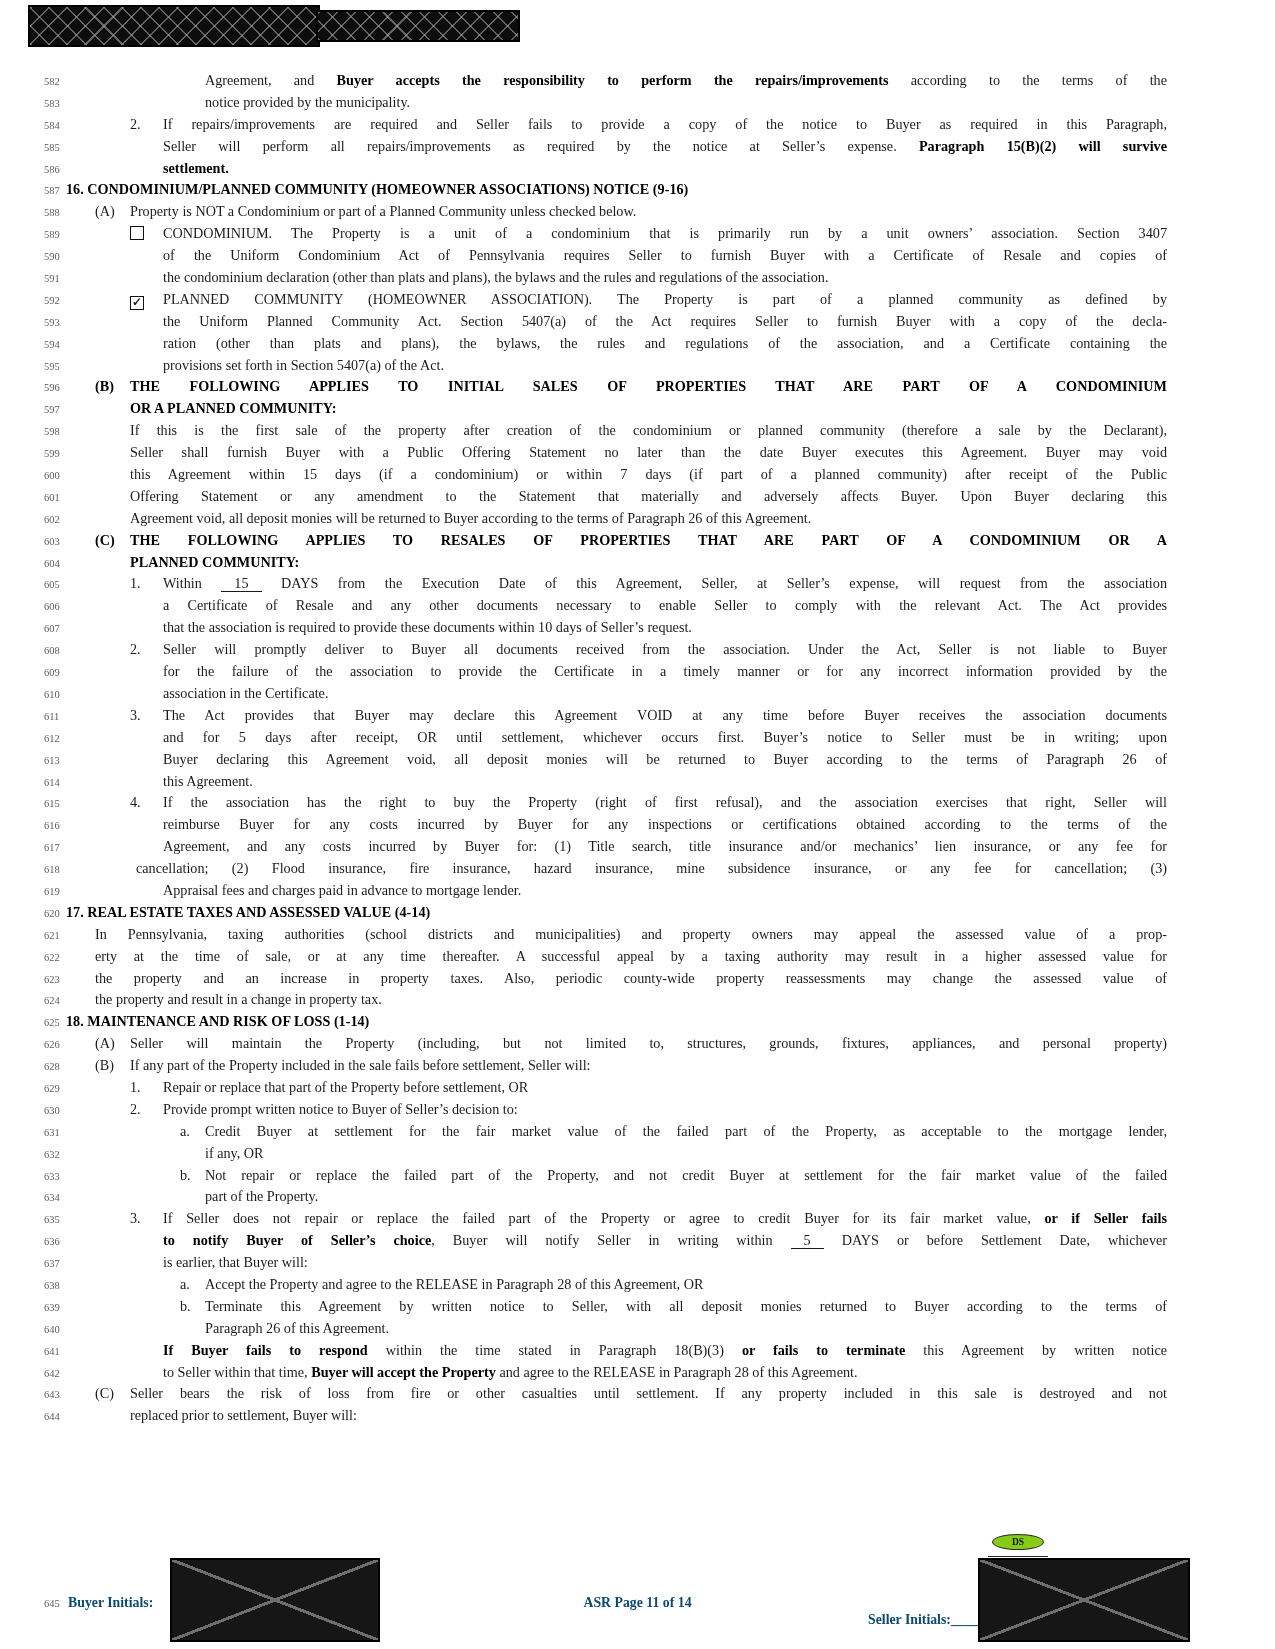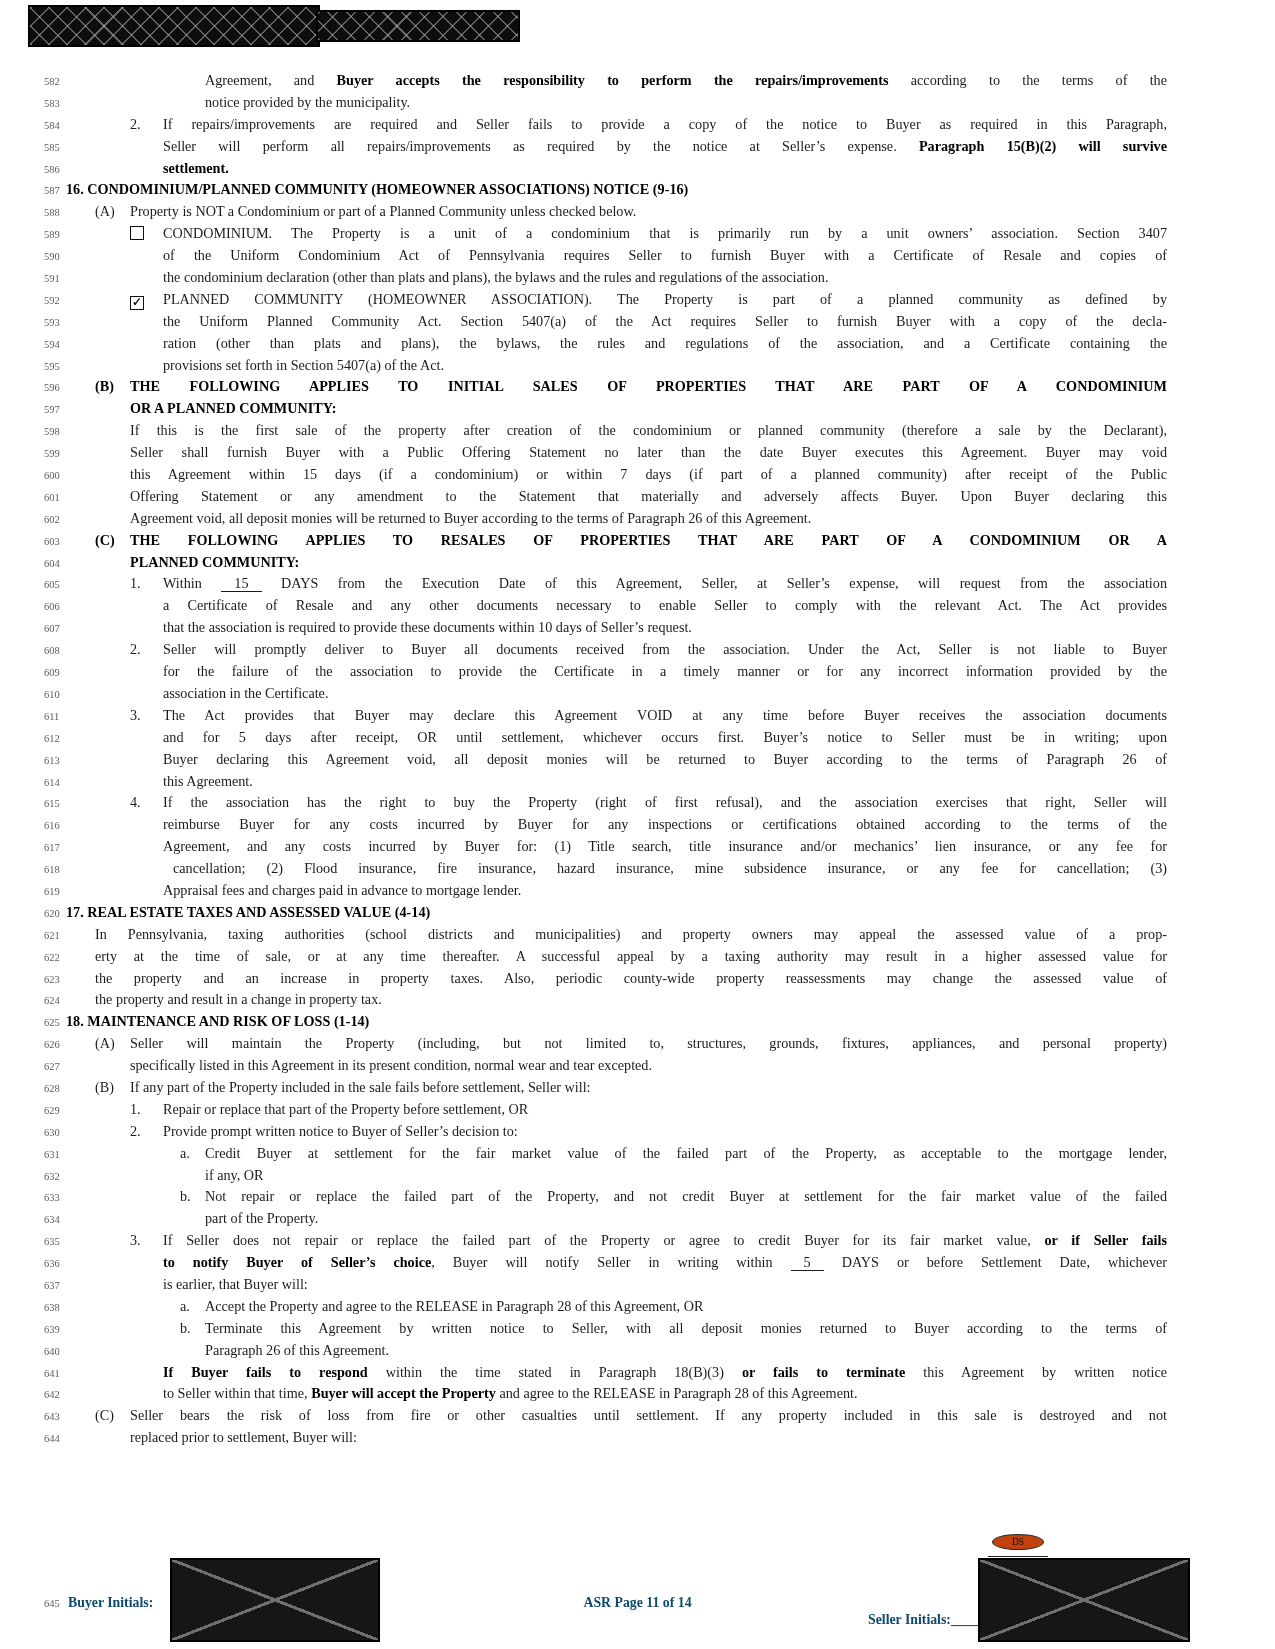--- a/index.html
+++ b/index.html
@@ -32,22 +32,22 @@
   .checkbox{display:inline-block;box-sizing:border-box;width:14px;height:14px;border:1.7px solid #0f0f0f;
             line-height:11px;text-align:center;font-size:12px;font-weight:bold;vertical-align:-2px;background:#fff;}
 
   
   .footer-num{position:absolute;left:44px;top:1598px;font-size:10.5px;color:#5d5d5d;}
   .footer-label{position:absolute;font-size:13.8px;font-weight:bold;color:#0c4a6e;}
   .buyer-label{left:68px;top:1595px;}
   .center-label{left:50%;transform:translateX(-50%);top:1595px;}
   .seller-label{left:868px;top:1612px;}
   .ds-stamp{position:absolute;left:992px;top:1534px;width:52px;height:16px;border:1.8px solid #2a2a2a;
-            border-radius:50%;box-sizing:border-box;text-align:center;font-size:9.5px;font-weight:normal;
-            line-height:15px;color:#111;background:#c2410c;}
+            border-radius:50%;box-sizing:border-box;text-align:center;font-size:9.5px;font-weight:bold;
+            line-height:15px;color:#111;background:#84cc16;}
   .ds-underline{position:absolute;left:988px;top:1556px;width:60px;height:0;border-top:1.6px solid #222;}
 </style>
 </head>
 <body>
 
 <div class="page">
 
   <div class="redact" style="left:28px;top:5px;width:292px;height:42px;"></div>
   <div class="redact" style="left:316px;top:10px;width:204px;height:32px;"></div>
 
@@ -273,21 +273,21 @@
         </div>
       </div>
       <div class="line">
         <span class="num">617</span>
         <div class="content" style="margin-left: 97px;">
           <div class="text j"><span>Agreement, and any costs incurred by Buyer for: (1) Title search, title insurance and/or mechanics’ lien insurance, or any fee for</span></div>
         </div>
       </div>
       <div class="line">
         <span class="num">618</span>
-        <div class="content" style="margin-left: 107px;">
+        <div class="content" style="margin-left: 70px;">
           <div class="text j"><span>cancellation; (2) Flood insurance, fire insurance, hazard insurance, mine subsidence insurance, or any fee for cancellation; (3)</span></div>
         </div>
       </div>
       <div class="line">
         <span class="num">619</span>
         <div class="content" style="margin-left: 97px;">
           <div class="text"><span>Appraisal fees and charges paid in advance to mortgage lender.</span></div>
         </div>
       </div>
       <div class="line">
@@ -324,26 +324,20 @@
         <span class="num">625</span>
         <div class="content" style="margin-left: 0px;">
           <div class="text"><span class="b">18. MAINTENANCE AND RISK OF LOSS (1-14)</span></div>
         </div>
       </div>
       <div class="line">
         <span class="num">626</span>
         <div class="content" style="margin-left: 29px;">
           <span class="marker" style="width: 35px;">(A)</span>
           <div class="text j"><span>Seller will maintain the Property (including, but not limited to, structures, grounds, fixtures, appliances, and personal property)</span></div>
-        </div>
-      </div>
-      <div class="line">
-        <span class="num">627</span>
-        <div class="content" style="margin-left: 64px;">
-          <div class="text"><span>specifically listed in this Agreement in its present condition, normal wear and tear excepted.</span></div>
         </div>
       </div>
       <div class="line">
         <span class="num">628</span>
         <div class="content" style="margin-left: 29px;">
           <span class="marker" style="width: 35px;">(B)</span>
           <div class="text"><span>If any part of the Property included in the sale fails before settlement, Seller will:</span></div>
         </div>
       </div>
       <div class="line">

